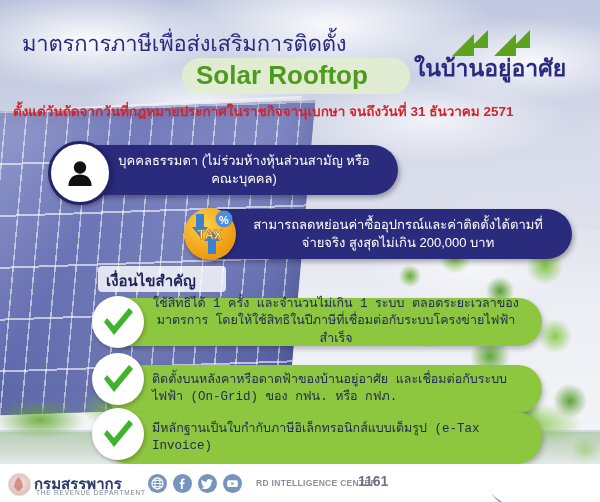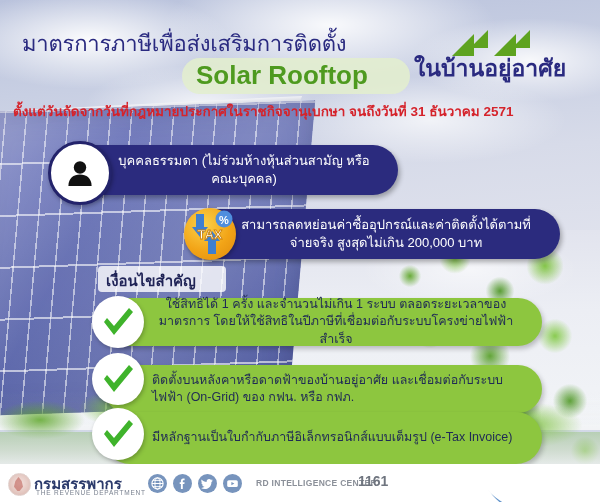--- a/index.html
+++ b/index.html
@@ -182,38 +182,39 @@
     width: 100%;
     text-align: center;
   }
   #bubble-person {
     left: 52px; top: 145px;
     width: 334px; height: 50px; padding-left: 12px;
   }
   #bubble-person .btext { padding-left: 44px; }
   #bubble-tax {
     left: 186px; top: 209px;
-    width: 374px; height: 50px;
+    width: 374px; height: 50px; padding-left: 12px;
   }
   #bubble-tax .btext { padding-left: 44px; }
 
   .bubble-green {
     position: absolute;
     background: #8dc63f;
     border-radius: 26px;
     box-shadow: 2px 3px 5px rgba(0,0,0,0.22);
     color: #1f2a55;
     display: flex;
     align-items: center;
   }
   .bubble-green .btext {
     font-size: 12.5px;
     line-height: 1.4;
     padding: 6px 16px 6px 48px;
     width: 100%;
+    font-family: Liberation Mono, monospace;
   }
   #bubble-cond-1 { left: 104px; top: 298px; width: 438px; height: 48px; }
   #bubble-cond-1 .btext { text-align: center; padding-right: 22px; }
   #bubble-cond-2 { left: 104px; top: 355px; width: 438px; height: 48px; margin-top: 10px; }
   #bubble-cond-3 { left: 104px; top: 412px; width: 438px; height: 52px; }
 
   
   .icon-circle {
     position: absolute;
     border-radius: 50%;

